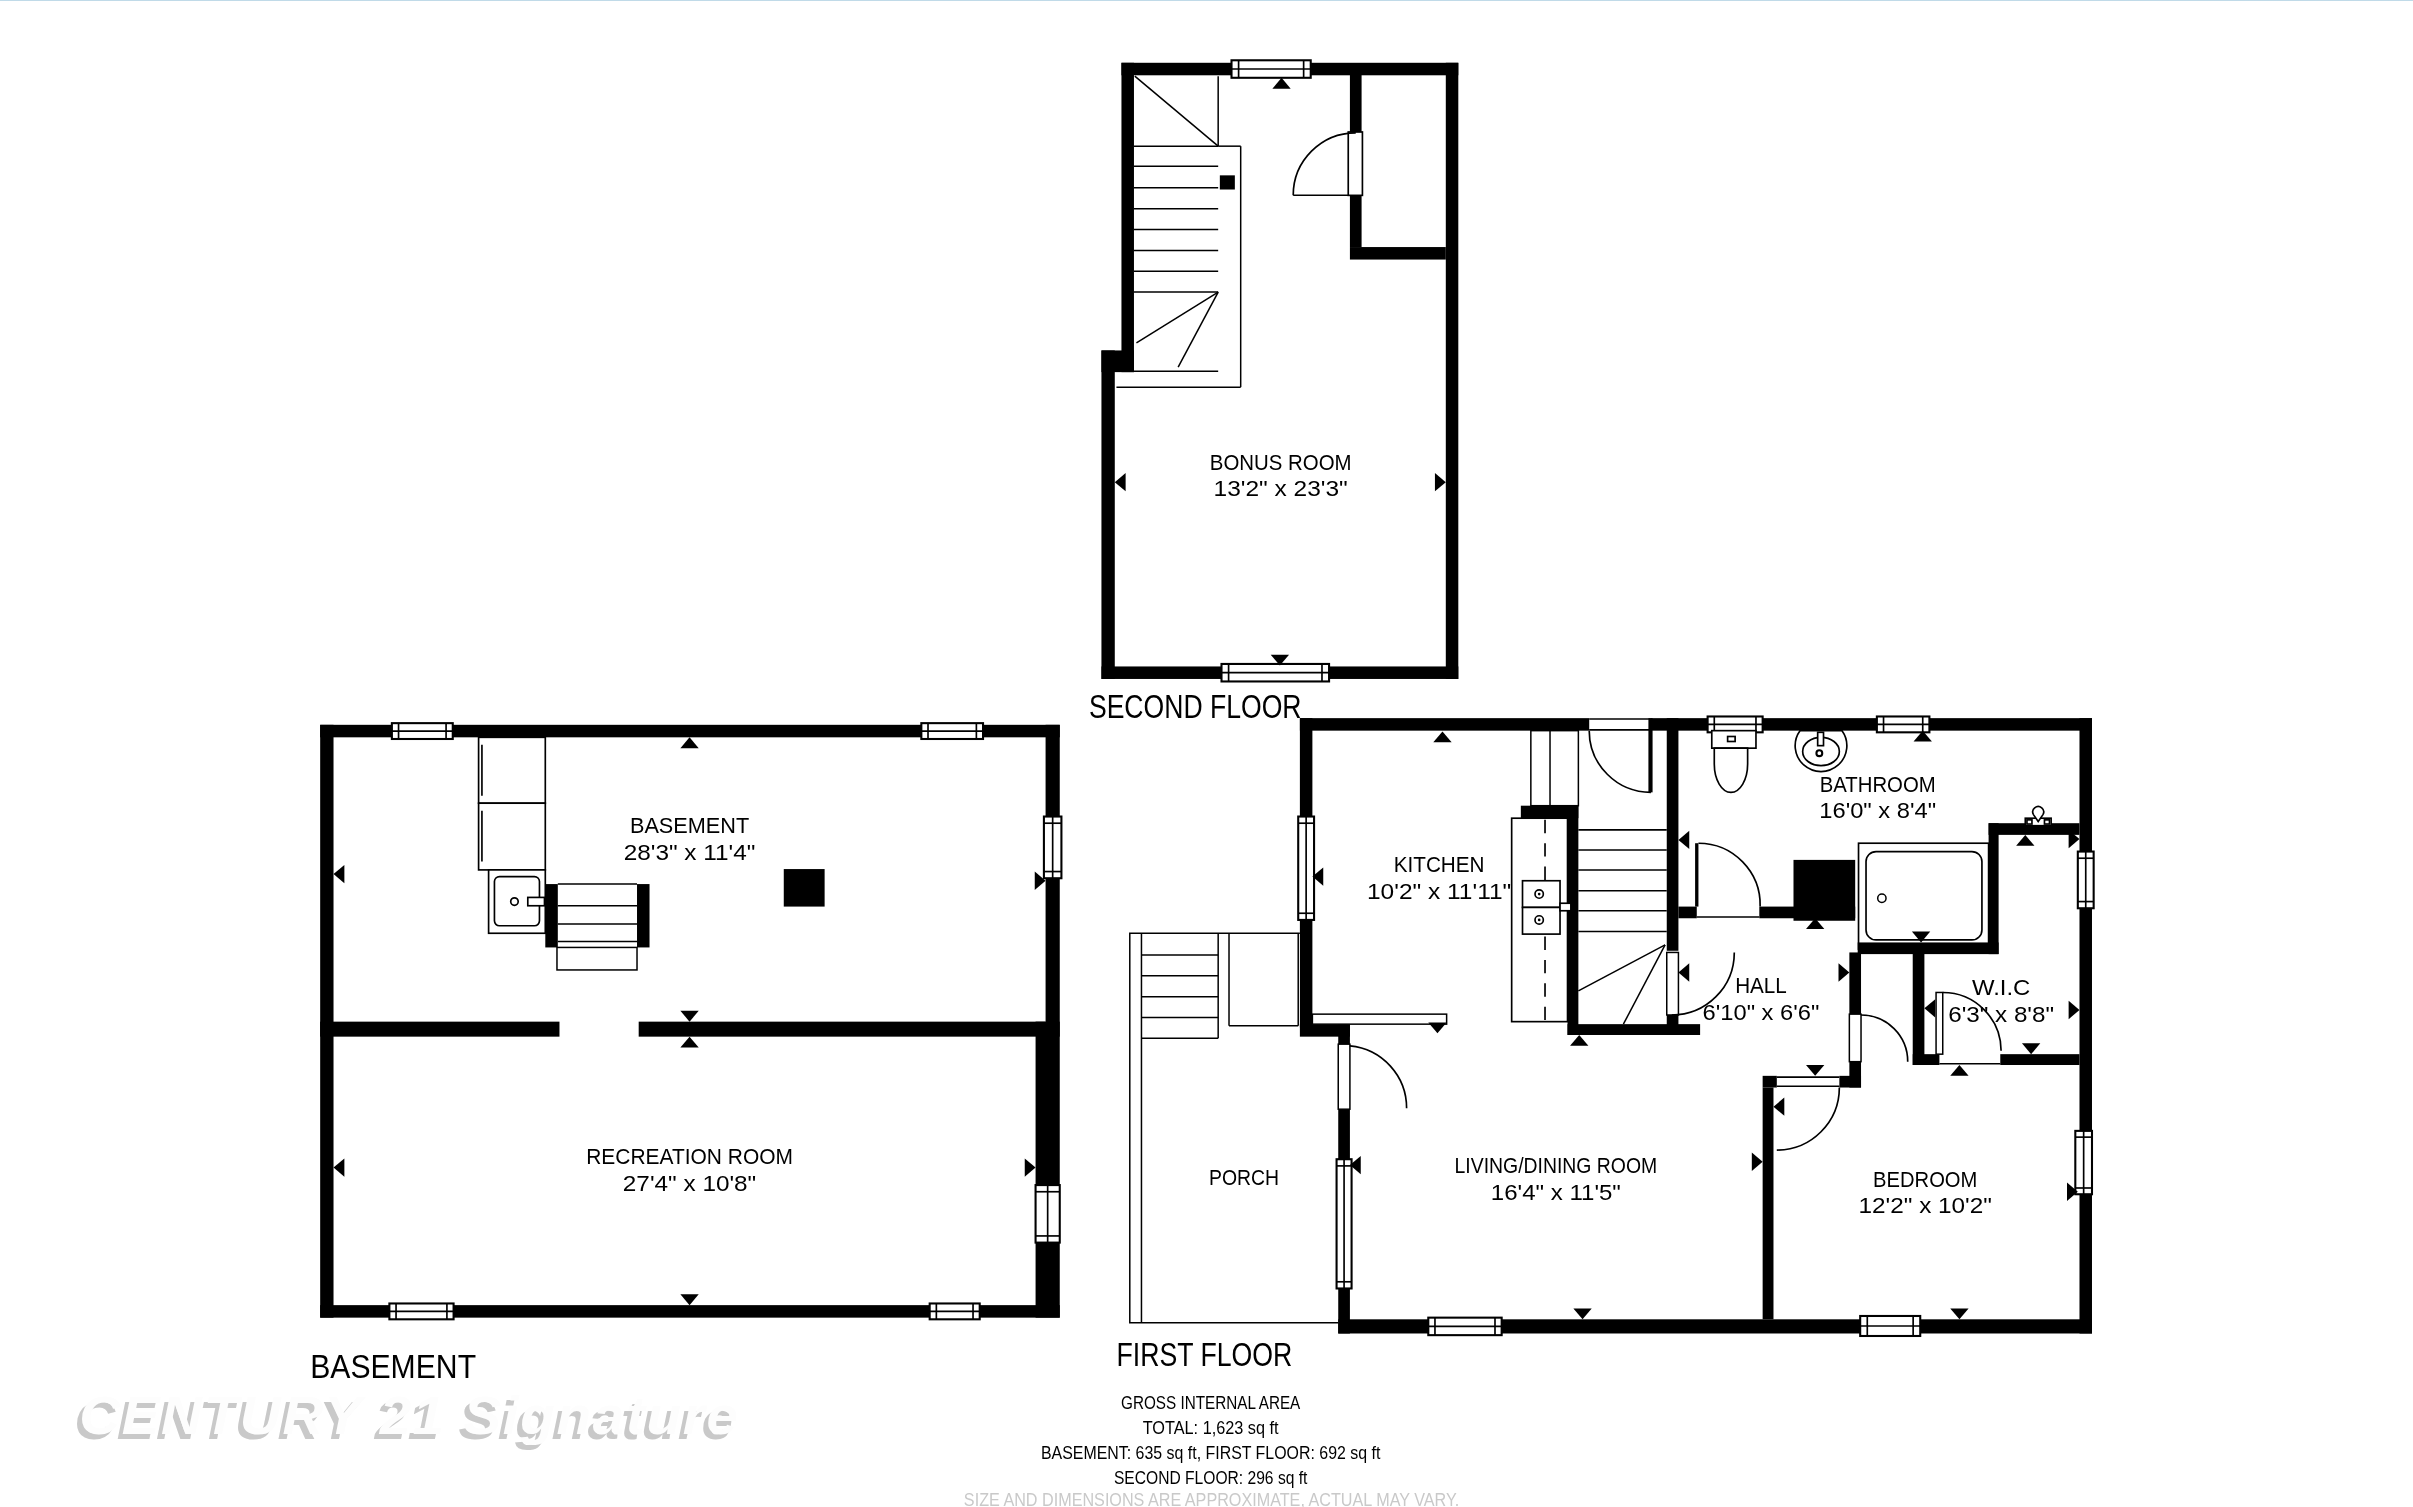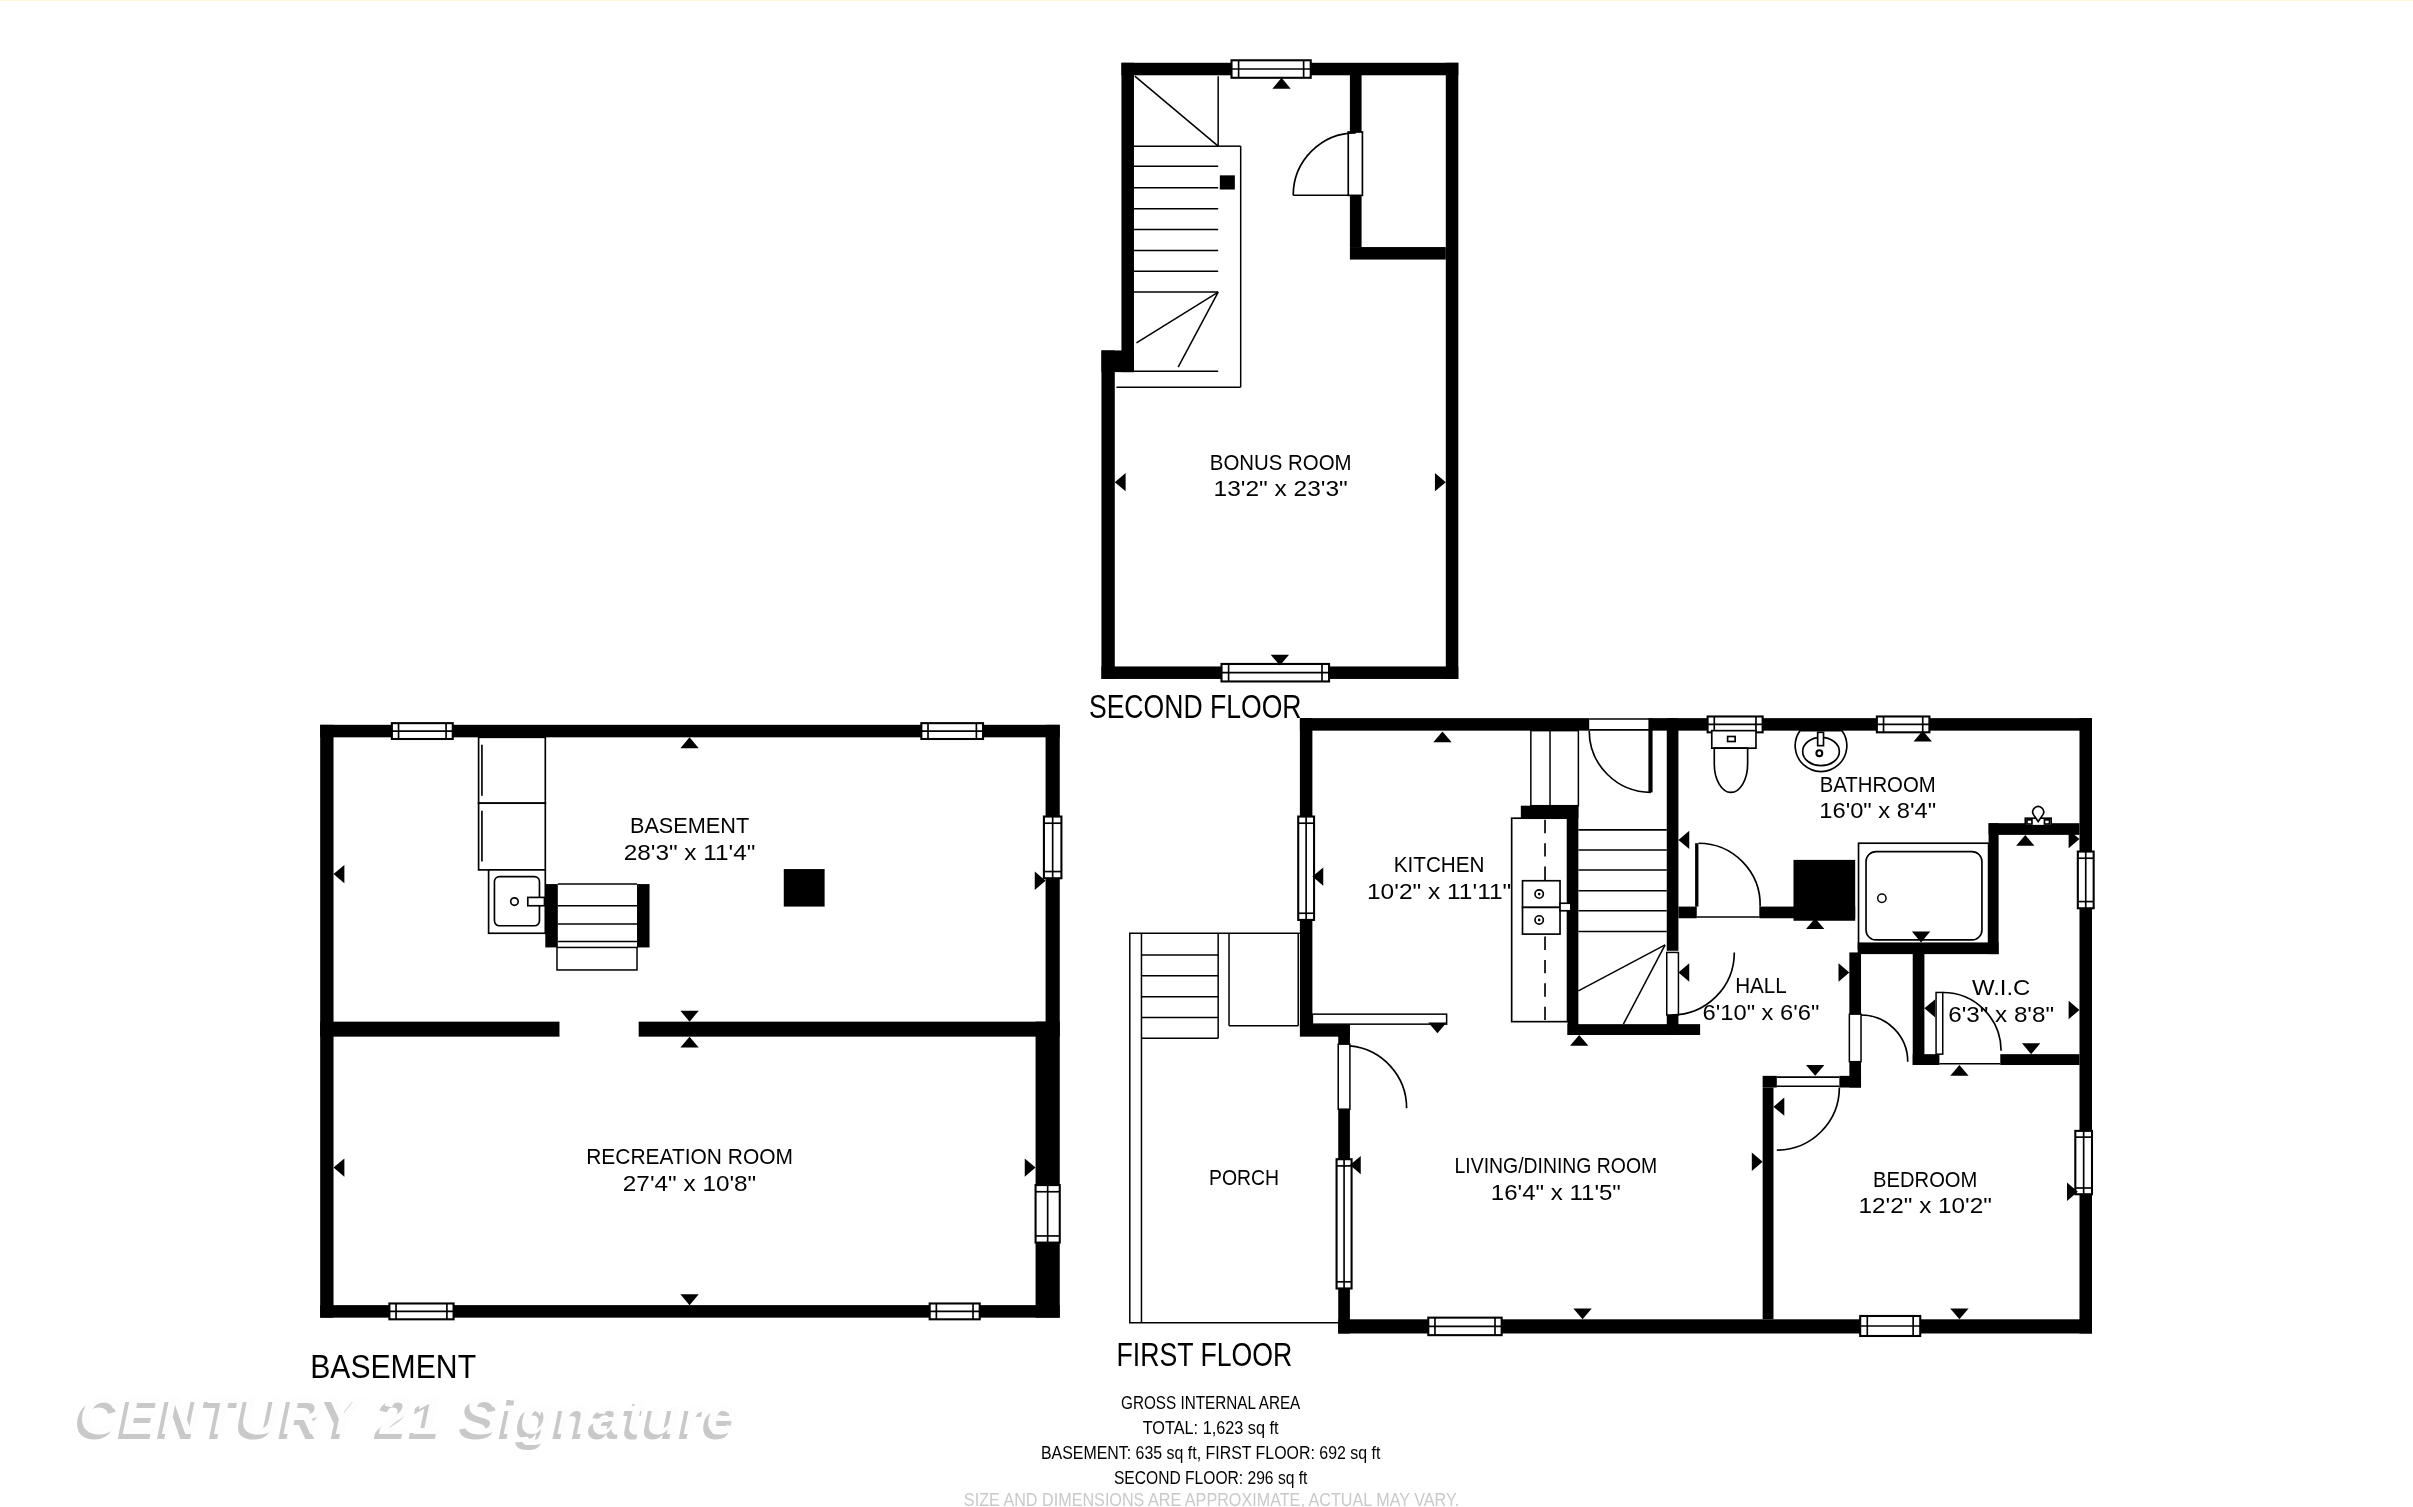--- a/index.html
+++ b/index.html
@@ -1,16 +1,16 @@
 <!DOCTYPE html>
 <html style="font-size:13.3px"><head>
 <meta charset="utf-8">
 <style>
   html,body{margin:0;padding:0;background:#fff;}
-  .page{position:relative;width:2413px;height:1508px;background:#fde047;overflow:hidden;}
+  .page{position:relative;width:2413px;height:1508px;background:#0369a1;overflow:hidden;}
   svg{position:absolute;top:0;left:0;}
   text{font-family:"Liberation Sans",sans-serif;fill:#000;}
   .room{font-size:27px;}
   .title{font-size:40px;}
   .info{font-size:22px;}
   .gray{fill:#c9c9c9;}
 </style>
 </head>
 <body>
 <div class="page">

